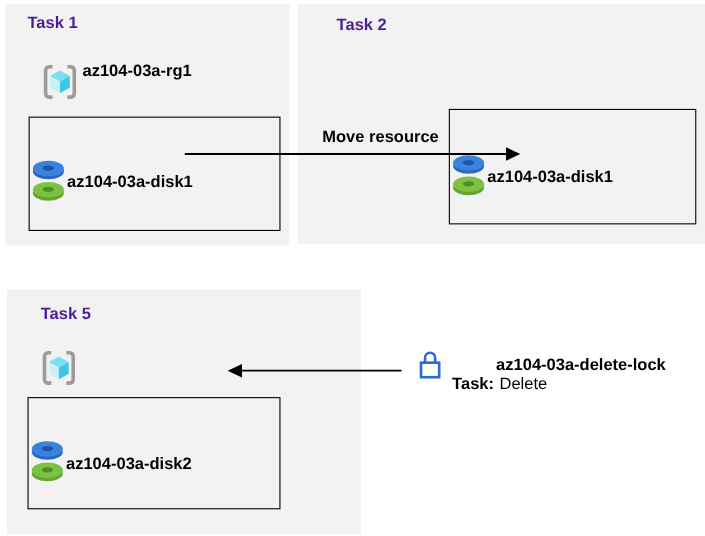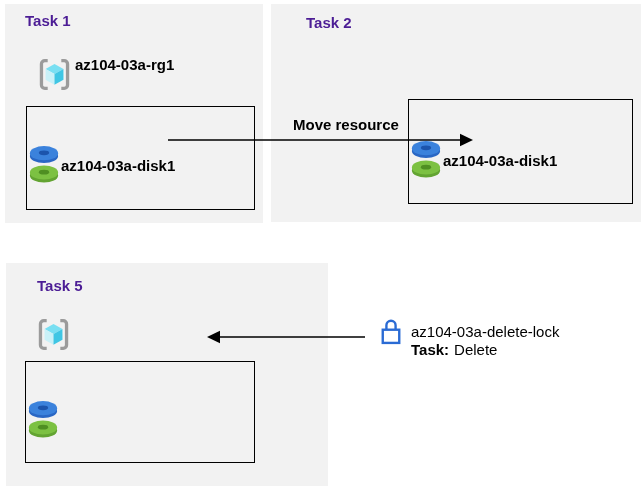--- a/index.html
+++ b/index.html
@@ -19,21 +19,21 @@
   .disk-icon{width:34px;height:40px;}
   .disk-label{font-size:15px;font-weight:700;white-space:nowrap;margin-top:4px;}
   .overlay{position:absolute;left:0;top:0;width:641px;height:487px;pointer-events:none;}
   .move-label{position:absolute;left:281px;top:116px;font-size:15px;font-weight:700;white-space:nowrap;margin-left:12px;}
   .lock-box{
     position:absolute;left:377px;top:315px;width:27px;height:32px;background:#ffffff;
     display:flex;align-items:center;justify-content:center;
   }
   .lock-icon{width:22px;height:28px;}
   .lock-text{position:absolute;left:411px;top:323px;line-height:18px;font-size:15px;white-space:nowrap;}
-  .lock-name{font-weight:400;}
+  .lock-name{font-weight:700;margin-left:40px;}
   .lock-type-label{font-weight:700;}
   .lock-type-value{font-weight:400;margin-left:5px;text-align:right;}
   .hidden-defs{position:absolute;width:0;height:0;overflow:hidden;}
 </style>
 </head>
 <body>
 
 <svg class="hidden-defs" aria-hidden="true">
   <defs>
     <symbol id="sym-rg" viewBox="0 0 38 38">
@@ -90,20 +90,21 @@
     <div class="heading" style="left:31px;top:14px;">Task 5</div>
     <div class="rg-row" style="left:29px;top:53px;">
       <svg class="rg-icon">
           <use href="#sym-rg"></use>
         </svg>
     </div>
     <div class="resource-box" style="left:19px;top:98px;width:230px;height:102px;padding-top:14px;">
       <svg class="disk-icon">
           <use href="#sym-disk"></use>
         </svg>
+      <span class="disk-label">az104-03a-disk2</span>
     </div>
   </section>
 
   <svg class="overlay">
     <g>
       <line x1="168" y1="140" x2="461" y2="140" stroke="#000" stroke-width="1.6"></line>
       <polygon points="473,140 460,133.8 460,146.2" fill="#000"></polygon>
     </g>
     <g>
       <line x1="219" y1="337" x2="365" y2="337" stroke="#000" stroke-width="1.6"></line>

